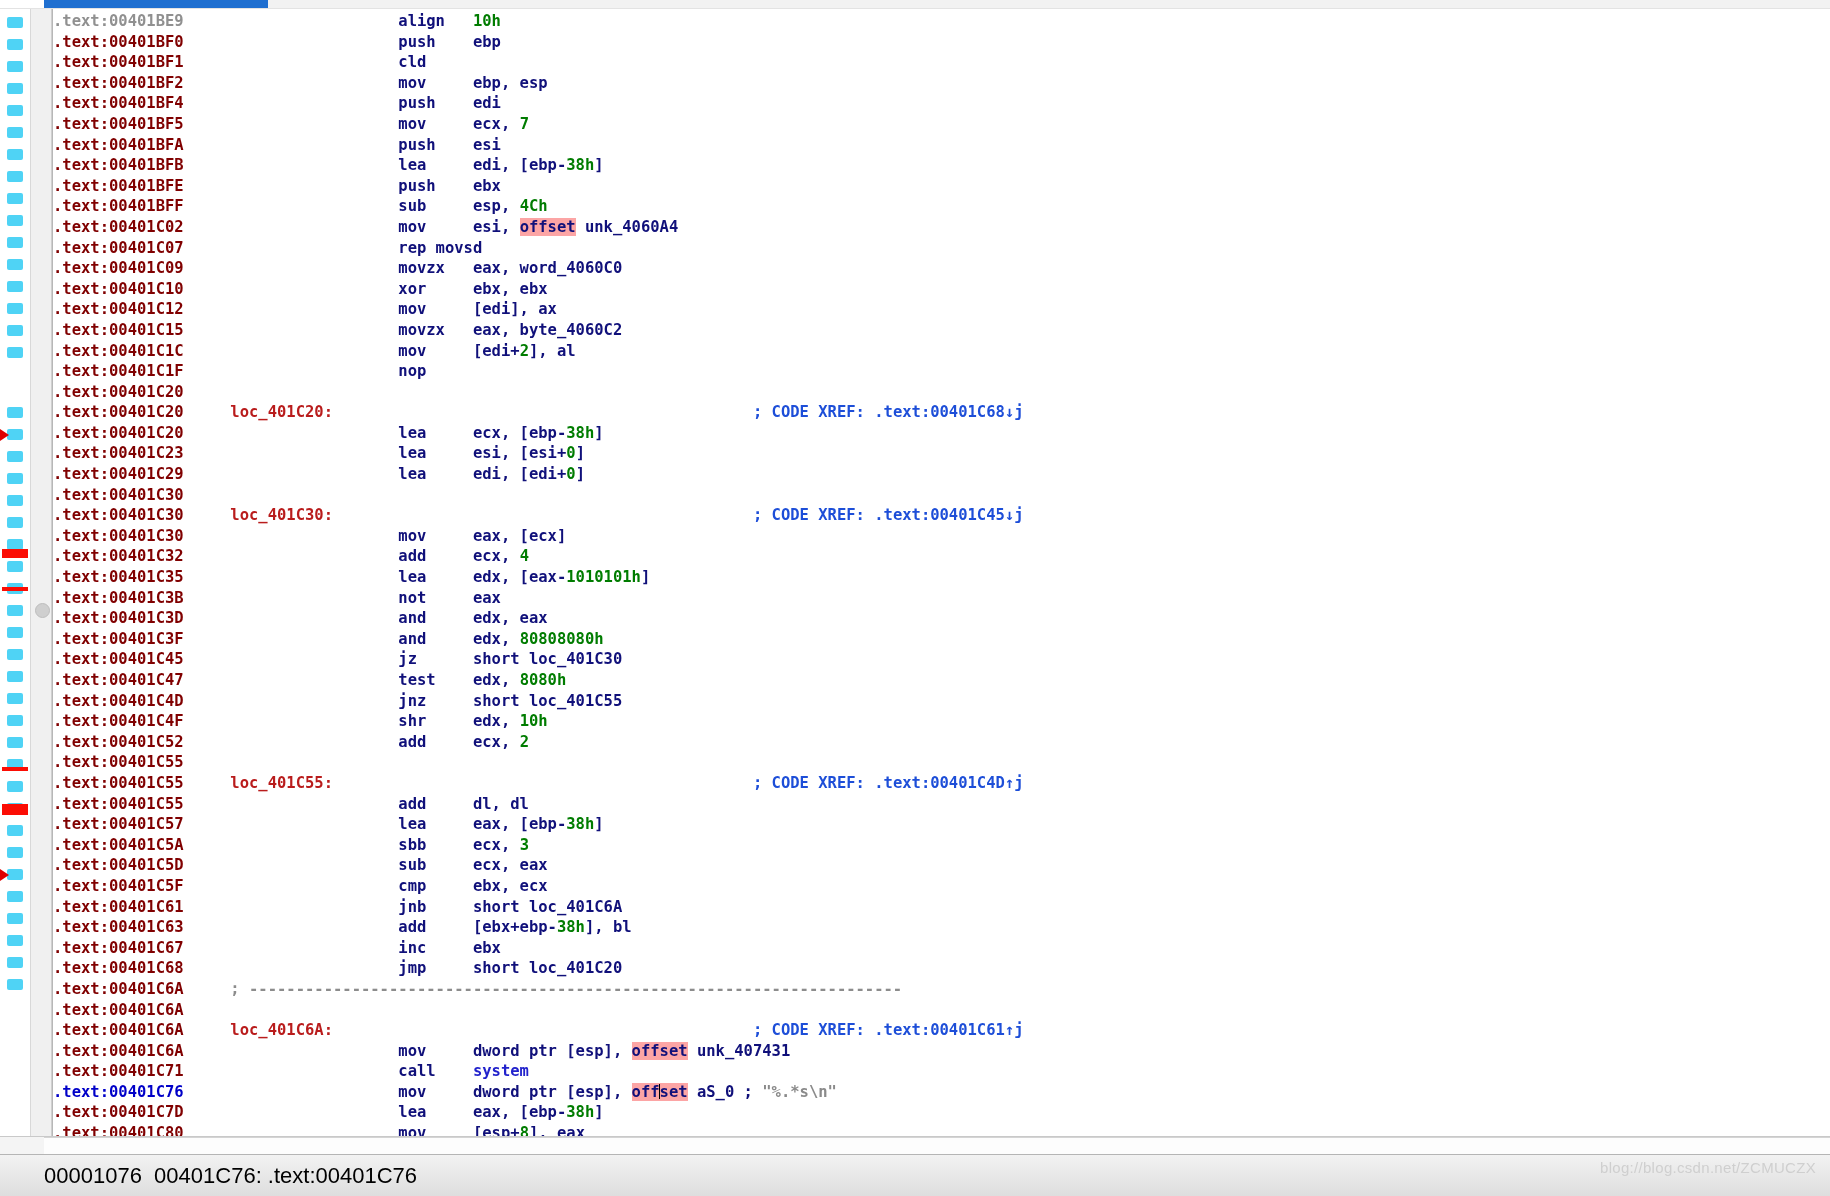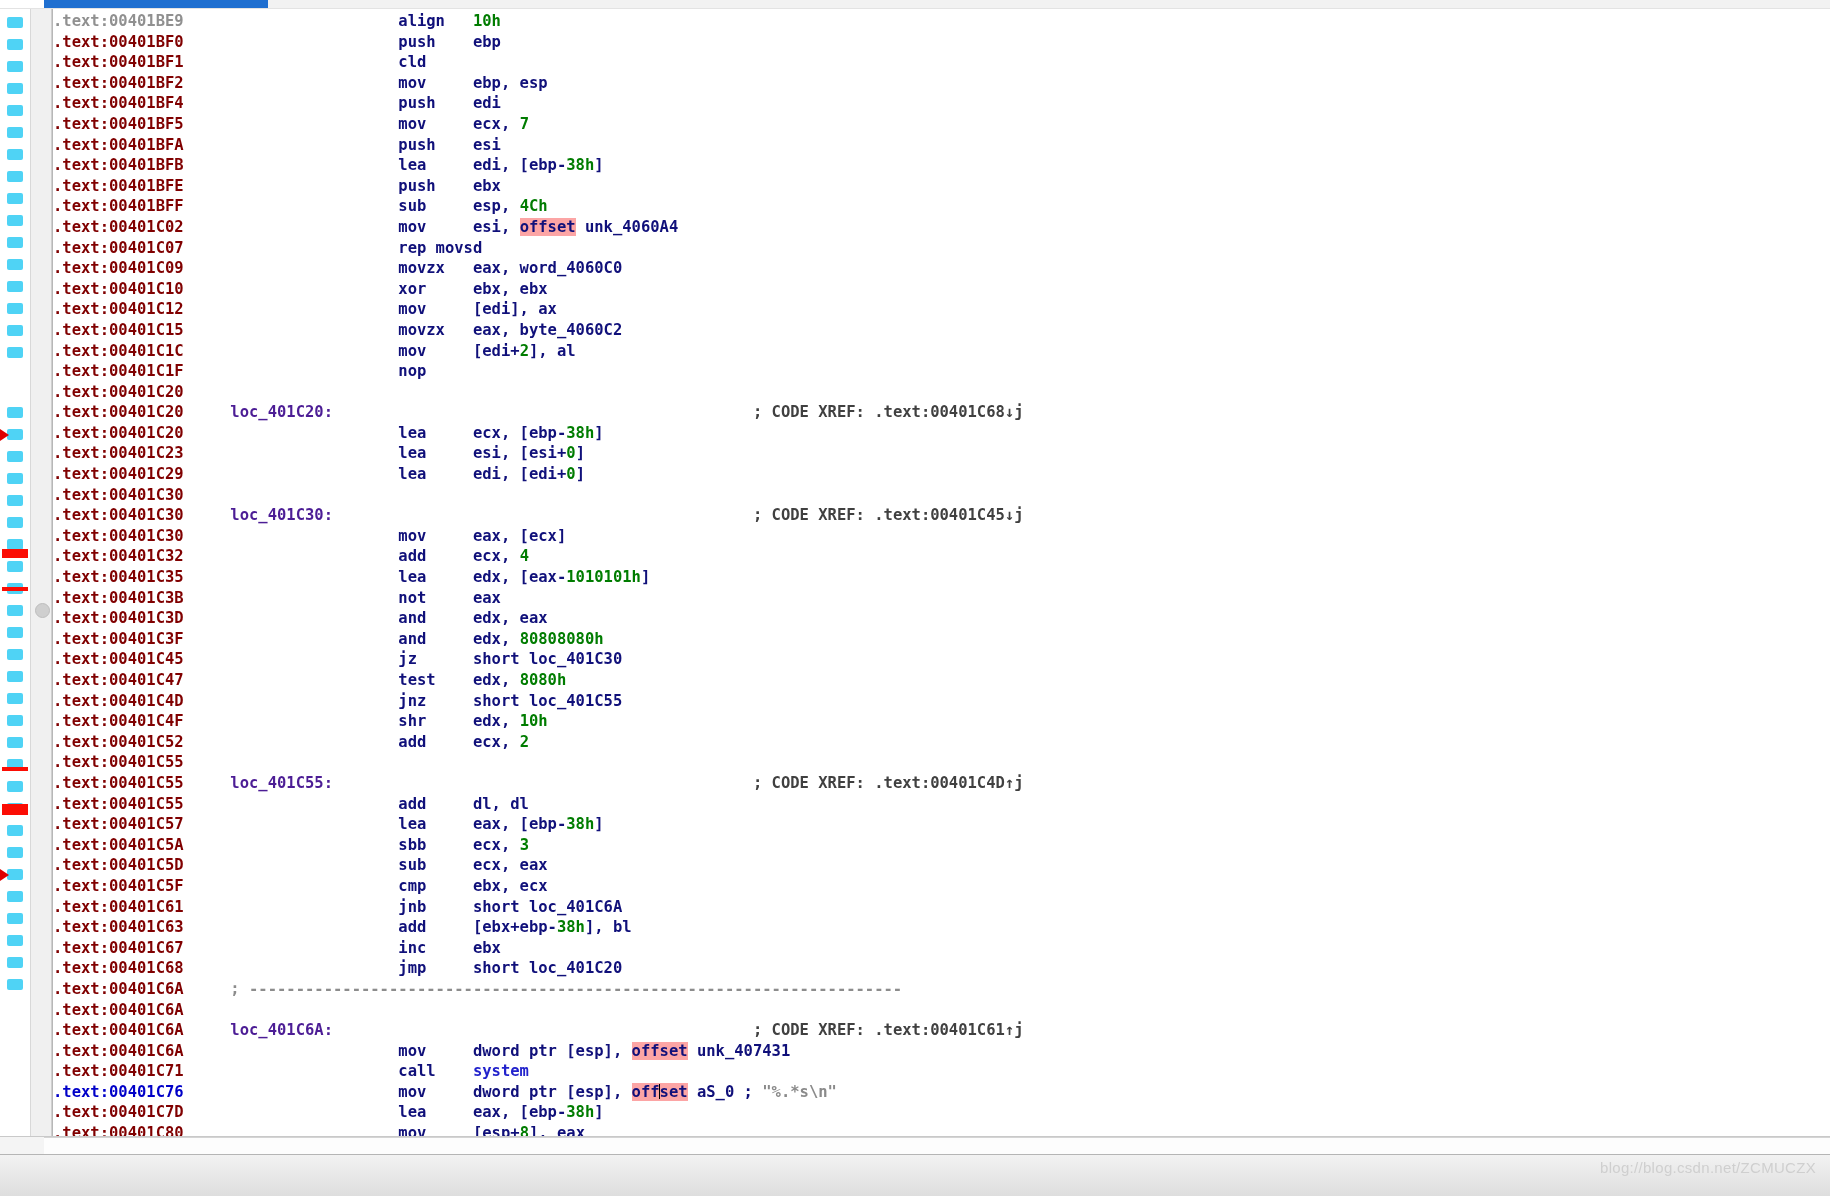--- a/index.html
+++ b/index.html
@@ -109,23 +109,23 @@
     line-height: 20.6px;
     letter-spacing: 0px;
     font-weight: bold;
   }
   .row { height: 20.6px; }
 
   .addr      { color: #800000; }
   .addr.dim  { color: #909090; }
   .addr.cur  { color: #0000c8; }
   .mnem      { color: #10107a; }
-  .lbl       { color: #4c1d95; }
+  .lbl       { color: #b91c1c; }
   .num       { color: #007c00; }
-  .xref      { color: #404040; }
+  .xref      { color: #1d4ed8; }
   .dash      { color: #8c8c8c; }
   .str       { color: #8a8a8a; }
   .sys       { color: #2222cc; }
   .hl        { background: #fca5a5; color: #10107a; }
   .caret {
     display: inline-block;
     width: 0; border-left: 2px solid #000;
     height: 15px; vertical-align: -2px;
     margin: 0 -1px;
   }
@@ -240,15 +240,16 @@
     <div class="listing-wrap">
       <div class="listing" id="listing"><div class="row"><span class="addr dim">.text:00401BE9     </span><span>                  </span><span class="mnem">align   </span><span class="num">10h</span></div><div class="row"><span class="addr">.text:00401BF0     </span><span>                  </span><span class="mnem">push    </span><span class="mnem">ebp</span></div><div class="row"><span class="addr">.text:00401BF1     </span><span>                  </span><span class="mnem">cld     </span></div><div class="row"><span class="addr">.text:00401BF2     </span><span>                  </span><span class="mnem">mov     </span><span class="mnem">ebp, esp</span></div><div class="row"><span class="addr">.text:00401BF4     </span><span>                  </span><span class="mnem">push    </span><span class="mnem">edi</span></div><div class="row"><span class="addr">.text:00401BF5     </span><span>                  </span><span class="mnem">mov     </span><span class="mnem">ecx, </span><span class="num">7</span></div><div class="row"><span class="addr">.text:00401BFA     </span><span>                  </span><span class="mnem">push    </span><span class="mnem">esi</span></div><div class="row"><span class="addr">.text:00401BFB     </span><span>                  </span><span class="mnem">lea     </span><span class="mnem">edi, [ebp-</span><span class="num">38h</span><span class="mnem">]</span></div><div class="row"><span class="addr">.text:00401BFE     </span><span>                  </span><span class="mnem">push    </span><span class="mnem">ebx</span></div><div class="row"><span class="addr">.text:00401BFF     </span><span>                  </span><span class="mnem">sub     </span><span class="mnem">esp, </span><span class="num">4Ch</span></div><div class="row"><span class="addr">.text:00401C02     </span><span>                  </span><span class="mnem">mov     </span><span class="mnem">esi, </span><span class="hl">offset</span><span class="mnem"> unk_4060A4</span></div><div class="row"><span class="addr">.text:00401C07     </span><span>                  </span><span class="mnem">rep movsd</span></div><div class="row"><span class="addr">.text:00401C09     </span><span>                  </span><span class="mnem">movzx   </span><span class="mnem">eax, word_4060C0</span></div><div class="row"><span class="addr">.text:00401C10     </span><span>                  </span><span class="mnem">xor     </span><span class="mnem">ebx, ebx</span></div><div class="row"><span class="addr">.text:00401C12     </span><span>                  </span><span class="mnem">mov     </span><span class="mnem">[edi], ax</span></div><div class="row"><span class="addr">.text:00401C15     </span><span>                  </span><span class="mnem">movzx   </span><span class="mnem">eax, byte_4060C2</span></div><div class="row"><span class="addr">.text:00401C1C     </span><span>                  </span><span class="mnem">mov     </span><span class="mnem">[edi+</span><span class="num">2</span><span class="mnem">], al</span></div><div class="row"><span class="addr">.text:00401C1F     </span><span>                  </span><span class="mnem">nop     </span></div><div class="row"><span class="addr">.text:00401C20     </span></div><div class="row"><span class="addr">.text:00401C20     </span><span class="lbl">loc_401C20:</span><span>                                             </span><span class="xref">; CODE XREF: .text:00401C68↓j</span></div><div class="row"><span class="addr">.text:00401C20     </span><span>                  </span><span class="mnem">lea     </span><span class="mnem">ecx, [ebp-</span><span class="num">38h</span><span class="mnem">]</span></div><div class="row"><span class="addr">.text:00401C23     </span><span>                  </span><span class="mnem">lea     </span><span class="mnem">esi, [esi+</span><span class="num">0</span><span class="mnem">]</span></div><div class="row"><span class="addr">.text:00401C29     </span><span>                  </span><span class="mnem">lea     </span><span class="mnem">edi, [edi+</span><span class="num">0</span><span class="mnem">]</span></div><div class="row"><span class="addr">.text:00401C30     </span></div><div class="row"><span class="addr">.text:00401C30     </span><span class="lbl">loc_401C30:</span><span>                                             </span><span class="xref">; CODE XREF: .text:00401C45↓j</span></div><div class="row"><span class="addr">.text:00401C30     </span><span>                  </span><span class="mnem">mov     </span><span class="mnem">eax, [ecx]</span></div><div class="row"><span class="addr">.text:00401C32     </span><span>                  </span><span class="mnem">add     </span><span class="mnem">ecx, </span><span class="num">4</span></div><div class="row"><span class="addr">.text:00401C35     </span><span>                  </span><span class="mnem">lea     </span><span class="mnem">edx, [eax-</span><span class="num">1010101h</span><span class="mnem">]</span></div><div class="row"><span class="addr">.text:00401C3B     </span><span>                  </span><span class="mnem">not     </span><span class="mnem">eax</span></div><div class="row"><span class="addr">.text:00401C3D     </span><span>                  </span><span class="mnem">and     </span><span class="mnem">edx, eax</span></div><div class="row"><span class="addr">.text:00401C3F     </span><span>                  </span><span class="mnem">and     </span><span class="mnem">edx, </span><span class="num">80808080h</span></div><div class="row"><span class="addr">.text:00401C45     </span><span>                  </span><span class="mnem">jz      </span><span class="mnem">short loc_401C30</span></div><div class="row"><span class="addr">.text:00401C47     </span><span>                  </span><span class="mnem">test    </span><span class="mnem">edx, </span><span class="num">8080h</span></div><div class="row"><span class="addr">.text:00401C4D     </span><span>                  </span><span class="mnem">jnz     </span><span class="mnem">short loc_401C55</span></div><div class="row"><span class="addr">.text:00401C4F     </span><span>                  </span><span class="mnem">shr     </span><span class="mnem">edx, </span><span class="num">10h</span></div><div class="row"><span class="addr">.text:00401C52     </span><span>                  </span><span class="mnem">add     </span><span class="mnem">ecx, </span><span class="num">2</span></div><div class="row"><span class="addr">.text:00401C55     </span></div><div class="row"><span class="addr">.text:00401C55     </span><span class="lbl">loc_401C55:</span><span>                                             </span><span class="xref">; CODE XREF: .text:00401C4D↑j</span></div><div class="row"><span class="addr">.text:00401C55     </span><span>                  </span><span class="mnem">add     </span><span class="mnem">dl, dl</span></div><div class="row"><span class="addr">.text:00401C57     </span><span>                  </span><span class="mnem">lea     </span><span class="mnem">eax, [ebp-</span><span class="num">38h</span><span class="mnem">]</span></div><div class="row"><span class="addr">.text:00401C5A     </span><span>                  </span><span class="mnem">sbb     </span><span class="mnem">ecx, </span><span class="num">3</span></div><div class="row"><span class="addr">.text:00401C5D     </span><span>                  </span><span class="mnem">sub     </span><span class="mnem">ecx, eax</span></div><div class="row"><span class="addr">.text:00401C5F     </span><span>                  </span><span class="mnem">cmp     </span><span class="mnem">ebx, ecx</span></div><div class="row"><span class="addr">.text:00401C61     </span><span>                  </span><span class="mnem">jnb     </span><span class="mnem">short loc_401C6A</span></div><div class="row"><span class="addr">.text:00401C63     </span><span>                  </span><span class="mnem">add     </span><span class="mnem">[ebx+ebp-</span><span class="num">38h</span><span class="mnem">], bl</span></div><div class="row"><span class="addr">.text:00401C67     </span><span>                  </span><span class="mnem">inc     </span><span class="mnem">ebx</span></div><div class="row"><span class="addr">.text:00401C68     </span><span>                  </span><span class="mnem">jmp     </span><span class="mnem">short loc_401C20</span></div><div class="row"><span class="addr">.text:00401C6A     </span><span class="dash">; ----------------------------------------------------------------------</span></div><div class="row"><span class="addr">.text:00401C6A     </span></div><div class="row"><span class="addr">.text:00401C6A     </span><span class="lbl">loc_401C6A:</span><span>                                             </span><span class="xref">; CODE XREF: .text:00401C61↑j</span></div><div class="row"><span class="addr">.text:00401C6A     </span><span>                  </span><span class="mnem">mov     </span><span class="mnem">dword ptr [esp], </span><span class="hl">offset</span><span class="mnem"> unk_407431</span></div><div class="row"><span class="addr">.text:00401C71     </span><span>                  </span><span class="mnem">call    </span><span class="sys">system</span></div><div class="row"><span class="addr cur">.text:00401C76     </span><span>                  </span><span class="mnem">mov     </span><span class="mnem">dword ptr [esp], </span><span class="hl">off</span><span class="caret"></span><span class="hl">set</span><span class="mnem"> aS_0 ; </span><span class="str">"%.*s\n"</span></div><div class="row"><span class="addr">.text:00401C7D     </span><span>                  </span><span class="mnem">lea     </span><span class="mnem">eax, [ebp-</span><span class="num">38h</span><span class="mnem">]</span></div><div class="row"><span class="addr">.text:00401C80     </span><span>                  </span><span class="mnem">mov     </span><span class="mnem">[esp+</span><span class="num">8</span><span class="mnem">], eax</span></div></div>
     </div>
   </div>
 
   <div class="hscroll">
     <div class="hscroll-track"></div>
   </div>
 
   <div class="statusbar">
+    <div class="status-text">00001076  00401C76: .text:00401C76</div>
     <div class="watermark">blog://blog.csdn.net/ZCMUCZX</div>
   </div>
 </div>
 
 </body></html>

